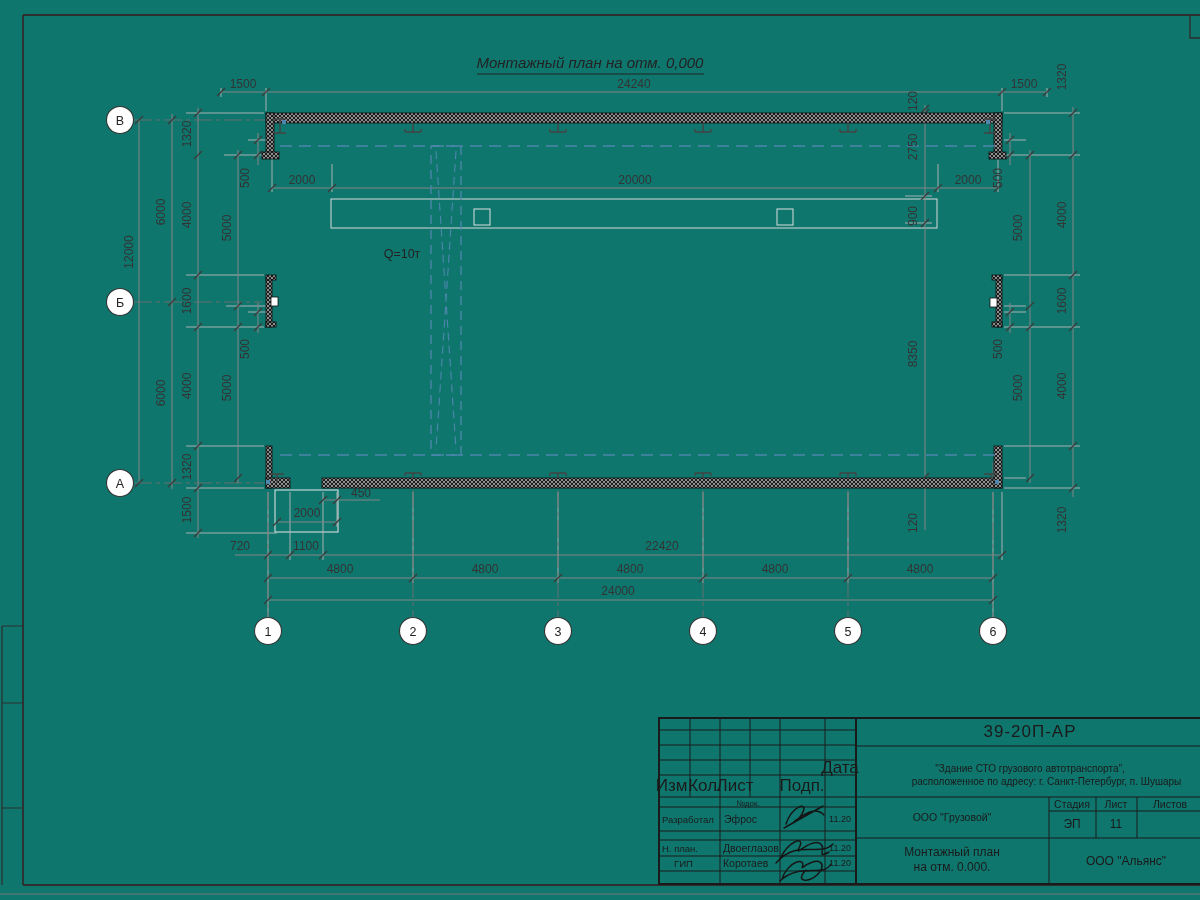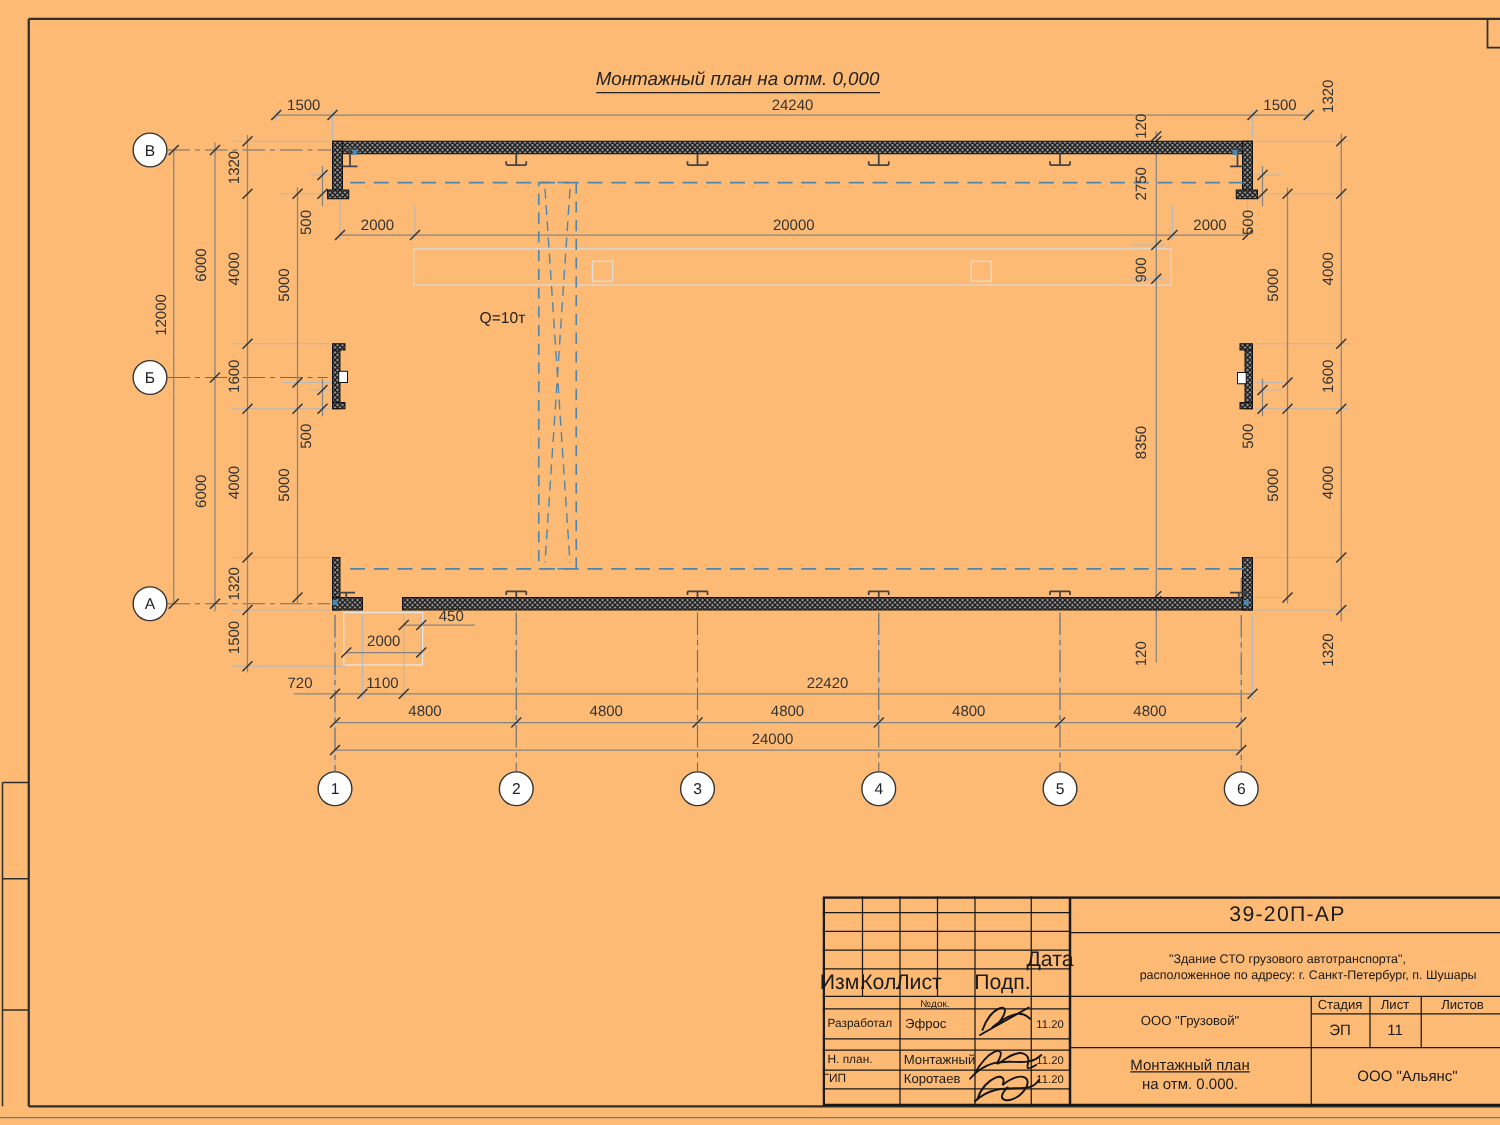--- a/index.html
+++ b/index.html
@@ -1,18 +1,18 @@
 <!DOCTYPE html>
 <html><head>
 <meta charset="utf-8">
 <style>
   html,body{margin:0;padding:0;background:#ffffff;}
   body{width:1200px;height:900px;overflow:hidden;position:relative;
        font-family:"Liberation Sans",sans-serif;}
-  #sheet{position:absolute;left:0;top:0;width:1200px;height:900px;background:#fdba74;}
+  #sheet{position:absolute;left:0;top:0;width:1200px;height:900px;background:#0f766e;}
   svg text{fill:#333;}
   .dim{font-size:12px;}
   .bub{font-size:12.5px;fill:#222;}
   .plan-title{font-size:15px;font-style:italic;fill:#222;}
   .qlabel{font-size:12.5px;fill:#222;}
   
   #tb{position:absolute;left:658px;top:717px;width:546px;height:168px;}
   #tb .tb-label{position:absolute;transform:translate(-50%,-50%);white-space:nowrap;color:#1a1a1a;}
   #tb .tb-left{transform:translateY(-50%);}
   .f11{font-size:17px;} .f10{font-size:10px;} .f95{font-size:9.5px;} .f8{font-size:8px;}
@@ -210,32 +210,32 @@
   <span class="tb-label f11" style="left:77px;top:69px;">Лист</span>
   <span class="tb-label f8" style="left:90px;top:70px;margin-top:16px;">№док.</span>
   <span class="tb-label f11" style="left:144px;top:69px;">Подп.</span>
   <span class="tb-label f11" style="left:182px;top:51px;">Дата</span>
 
   <span class="tb-left tb-label f95" style="left:4px;top:102px;">Разработал</span>
   <span class="tb-left tb-label f105" style="left:66px;top:102px;">Эфрос</span>
   <span class="tb-label f9" style="left:182px;top:102px;">11.20</span>
 
   <span class="tb-left tb-label f95" style="left:4px;top:131px;">Н. план.</span>
-  <span class="tb-left tb-label f105" style="left:65px;top:131px;">Монтажный</span>
+  <span class="tb-left tb-label f105" style="left:65px;top:131px;">Двоеглазов</span>
   <span class="tb-label f9" style="left:182px;top:131px;">11.20</span>
 
-  <span class="tb-left tb-label f95" style="left:0;top:146px;">ГИП</span>
+  <span class="tb-left tb-label f95" style="left:16px;top:146px;">ГИП</span>
   <span class="tb-left tb-label f105" style="left:65px;top:146px;">Коротаев</span>
   <span class="tb-label f9" style="left:182px;top:146px;">11.20</span>
 
   <span class="tb-label f17" style="left:372px;top:15px;">39-20П-АР</span>
   <span class="tb-label f10" style="left:372px;top:51px;">"Здание СТО грузового автотранспорта",</span>
   <span class="tb-label f10" style="left:372px;top:64px;padding-left:33px;">расположенное по адресу: г. Санкт-Петербург, п. Шушары</span>
   <span class="tb-label f105" style="left:294px;top:100px;">ООО "Грузовой"</span>
-  <span class="tb-label f12" style="left:294px;top:135px;text-decoration:underline;">Монтажный план</span>
+  <span class="tb-label f12" style="left:294px;top:135px;">Монтажный план</span>
   <span class="tb-label f12" style="left:294px;top:150px;text-align:center;">на отм. 0.000.</span>
   <span class="tb-label f105" style="left:414px;top:87px;">Стадия</span>
   <span class="tb-label f105" style="left:458px;top:87px;">Лист</span>
   <span class="tb-label f105" style="left:512px;top:87px;">Листов</span>
   <span class="tb-label f12" style="left:414px;top:107px;">ЭП</span>
   <span class="tb-label f12" style="left:458px;top:107px;">11</span>
   <span class="tb-label f12" style="left:468px;top:144px;">ООО "Альянс"</span>
 </div>
 </div>
 

